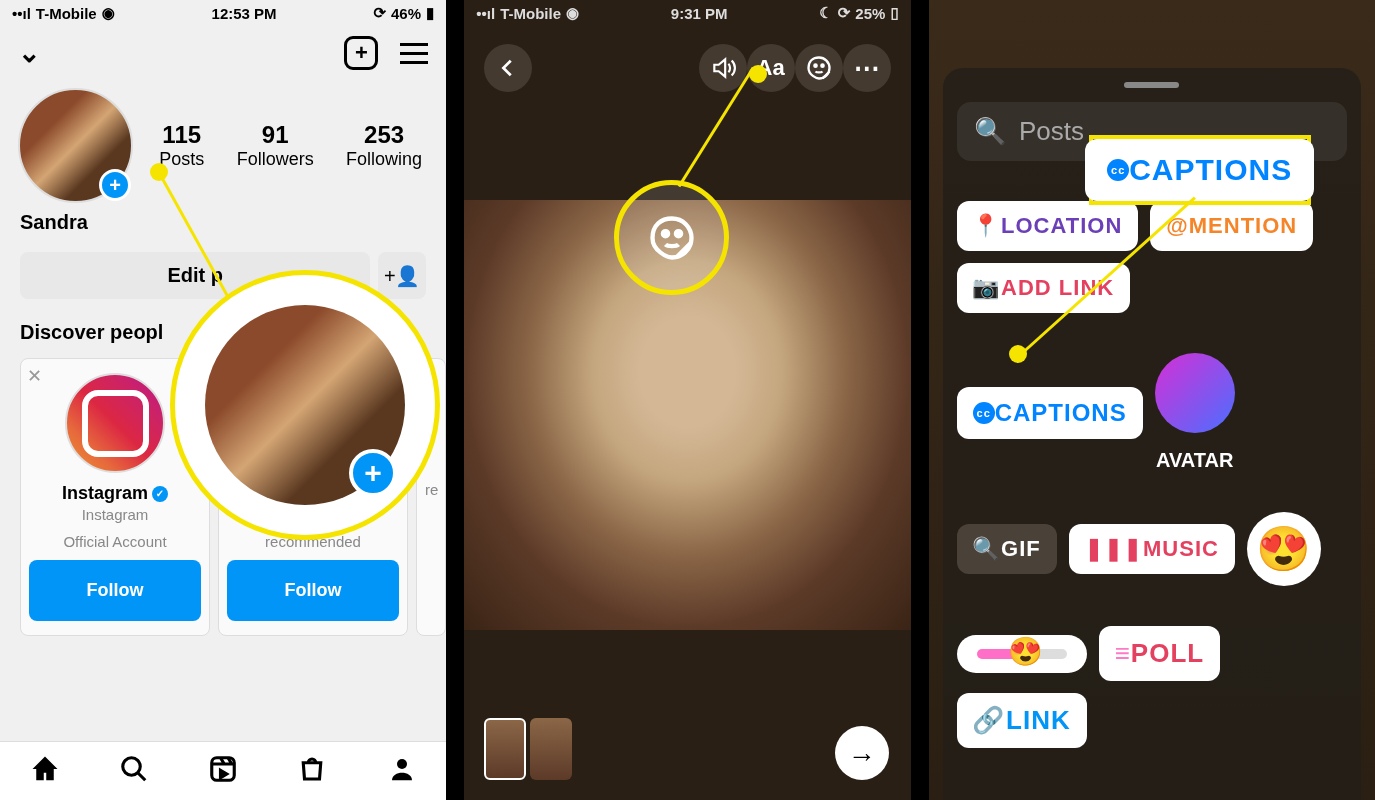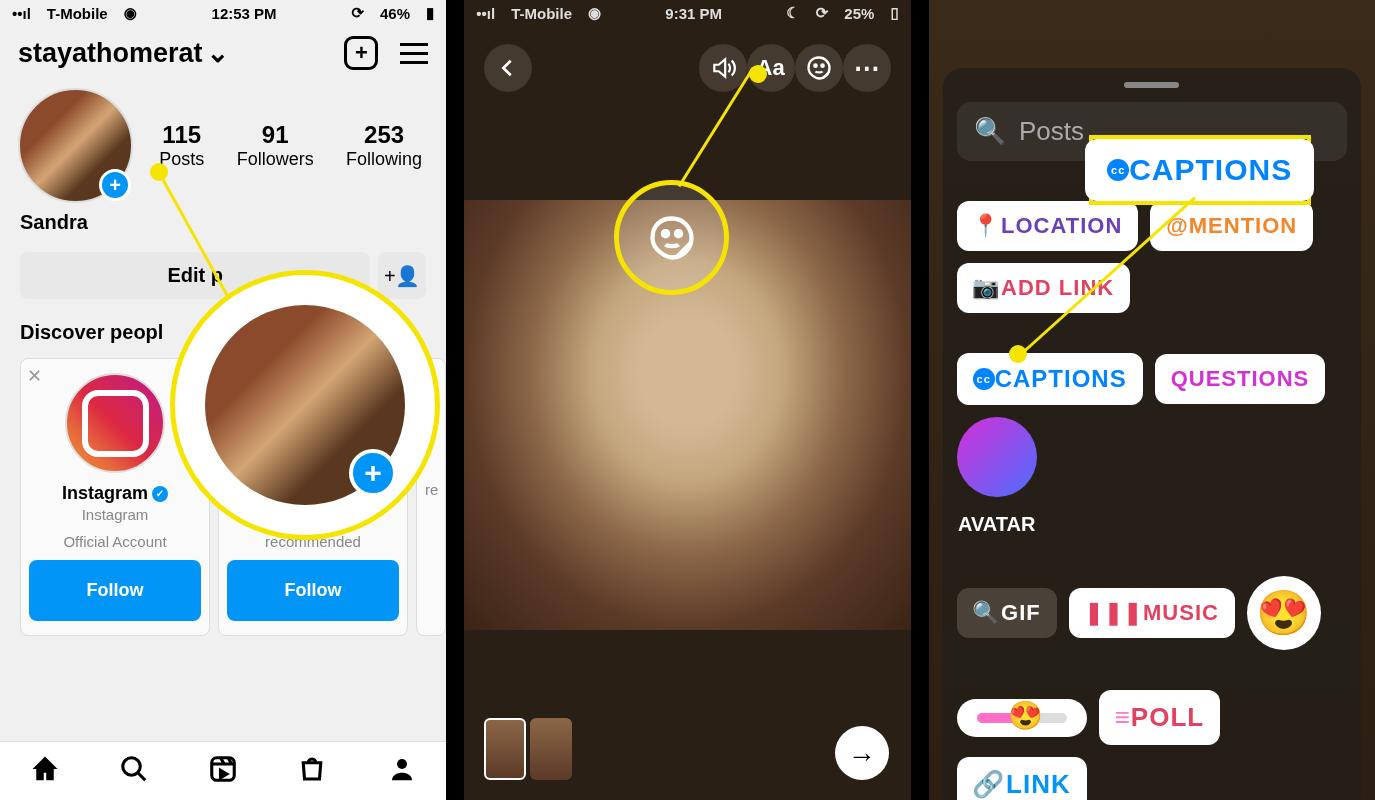--- a/index.html
+++ b/index.html
@@ -2,21 +2,21 @@
 <html><head>
 <meta charset="utf-8">
 <style>
 *{margin:0;padding:0;box-sizing:border-box;font-family:-apple-system,BlinkMacSystemFont,sans-serif}
 body{background:#000;display:flex;width:1375px;height:800px;overflow:hidden}
 .panel{flex:1;position:relative;height:800px;overflow:hidden}
 .sep{width:18px;background:#000;height:800px}
 
 .p1{background:#f0f0f0}
 .status{display:flex;justify-content:space-between;align-items:center;padding:4px 12px;font-size:15px;font-weight:600}
-.status-left,.status-right{display:flex;align-items:center;gap:16px}
+.status-left,.status-right{display:flex;align-items:center;gap:5px}
 .hdr{display:flex;align-items:center;justify-content:space-between;padding:10px 18px}
 .uname{font-size:27px;font-weight:700;display:flex;align-items:center;gap:4px}
 .hdr-icons{display:flex;gap:22px;align-items:center}
 .plusbox{width:34px;height:34px;border:3px solid #000;border-radius:9px;display:flex;align-items:center;justify-content:center;font-size:22px;font-weight:700}
 .burger{display:flex;flex-direction:column;gap:6px}
 .burger span{width:28px;height:3px;background:#000}
 .prow{display:flex;align-items:center;padding:8px 18px;gap:20px}
 .avwrap{position:relative;width:115px;height:115px}
 .av{width:115px;height:115px;border-radius:50%;background:linear-gradient(135deg,#8b4a2b 30%,#d4a574 50%,#5a3820 70%);border:2px solid #ddd}
 .avplus{position:absolute;bottom:2px;right:2px;width:32px;height:32px;background:#0095f6;border-radius:50%;border:3px solid #fff;display:flex;align-items:center;justify-content:center;color:#fff;font-size:20px;font-weight:700}
@@ -96,21 +96,20 @@
       </div>
     <div>12:53 PM</div>
     <div class="status-right">
         <span>⟳</span> 
         <span>46%</span> 
         <span>▮</span>
       </div>
   </div>
   <div class="hdr">
     <div class="uname">
-        <span>stayathomerat</span>
         <span>⌄</span>
       </div>
     <div class="hdr-icons">
       <div class="plusbox">+</div>
       <div class="burger">
           <span></span>
           <span></span>
           <span></span>
         </div>
     </div>
@@ -281,21 +280,20 @@
           <span>📷</span>
           <span>ADD LINK</span>
         </div>
     </div>
 
     <div class="srow" style="align-items:center">
       <div class="stk cap">
           <span class="cc">cc</span>
           <span>CAPTIONS</span>
         </div>
-      <div class="stk q">QUESTIONS</div>
       <div style="text-align:center">
         <div class="avcirc"></div>
         <div class="avlbl">AVATAR</div>
       </div>
     </div>
 
     <div class="srow" style="align-items:center">
       <div class="stk gif">
           <span>🔍</span>
           <span>GIF</span>

